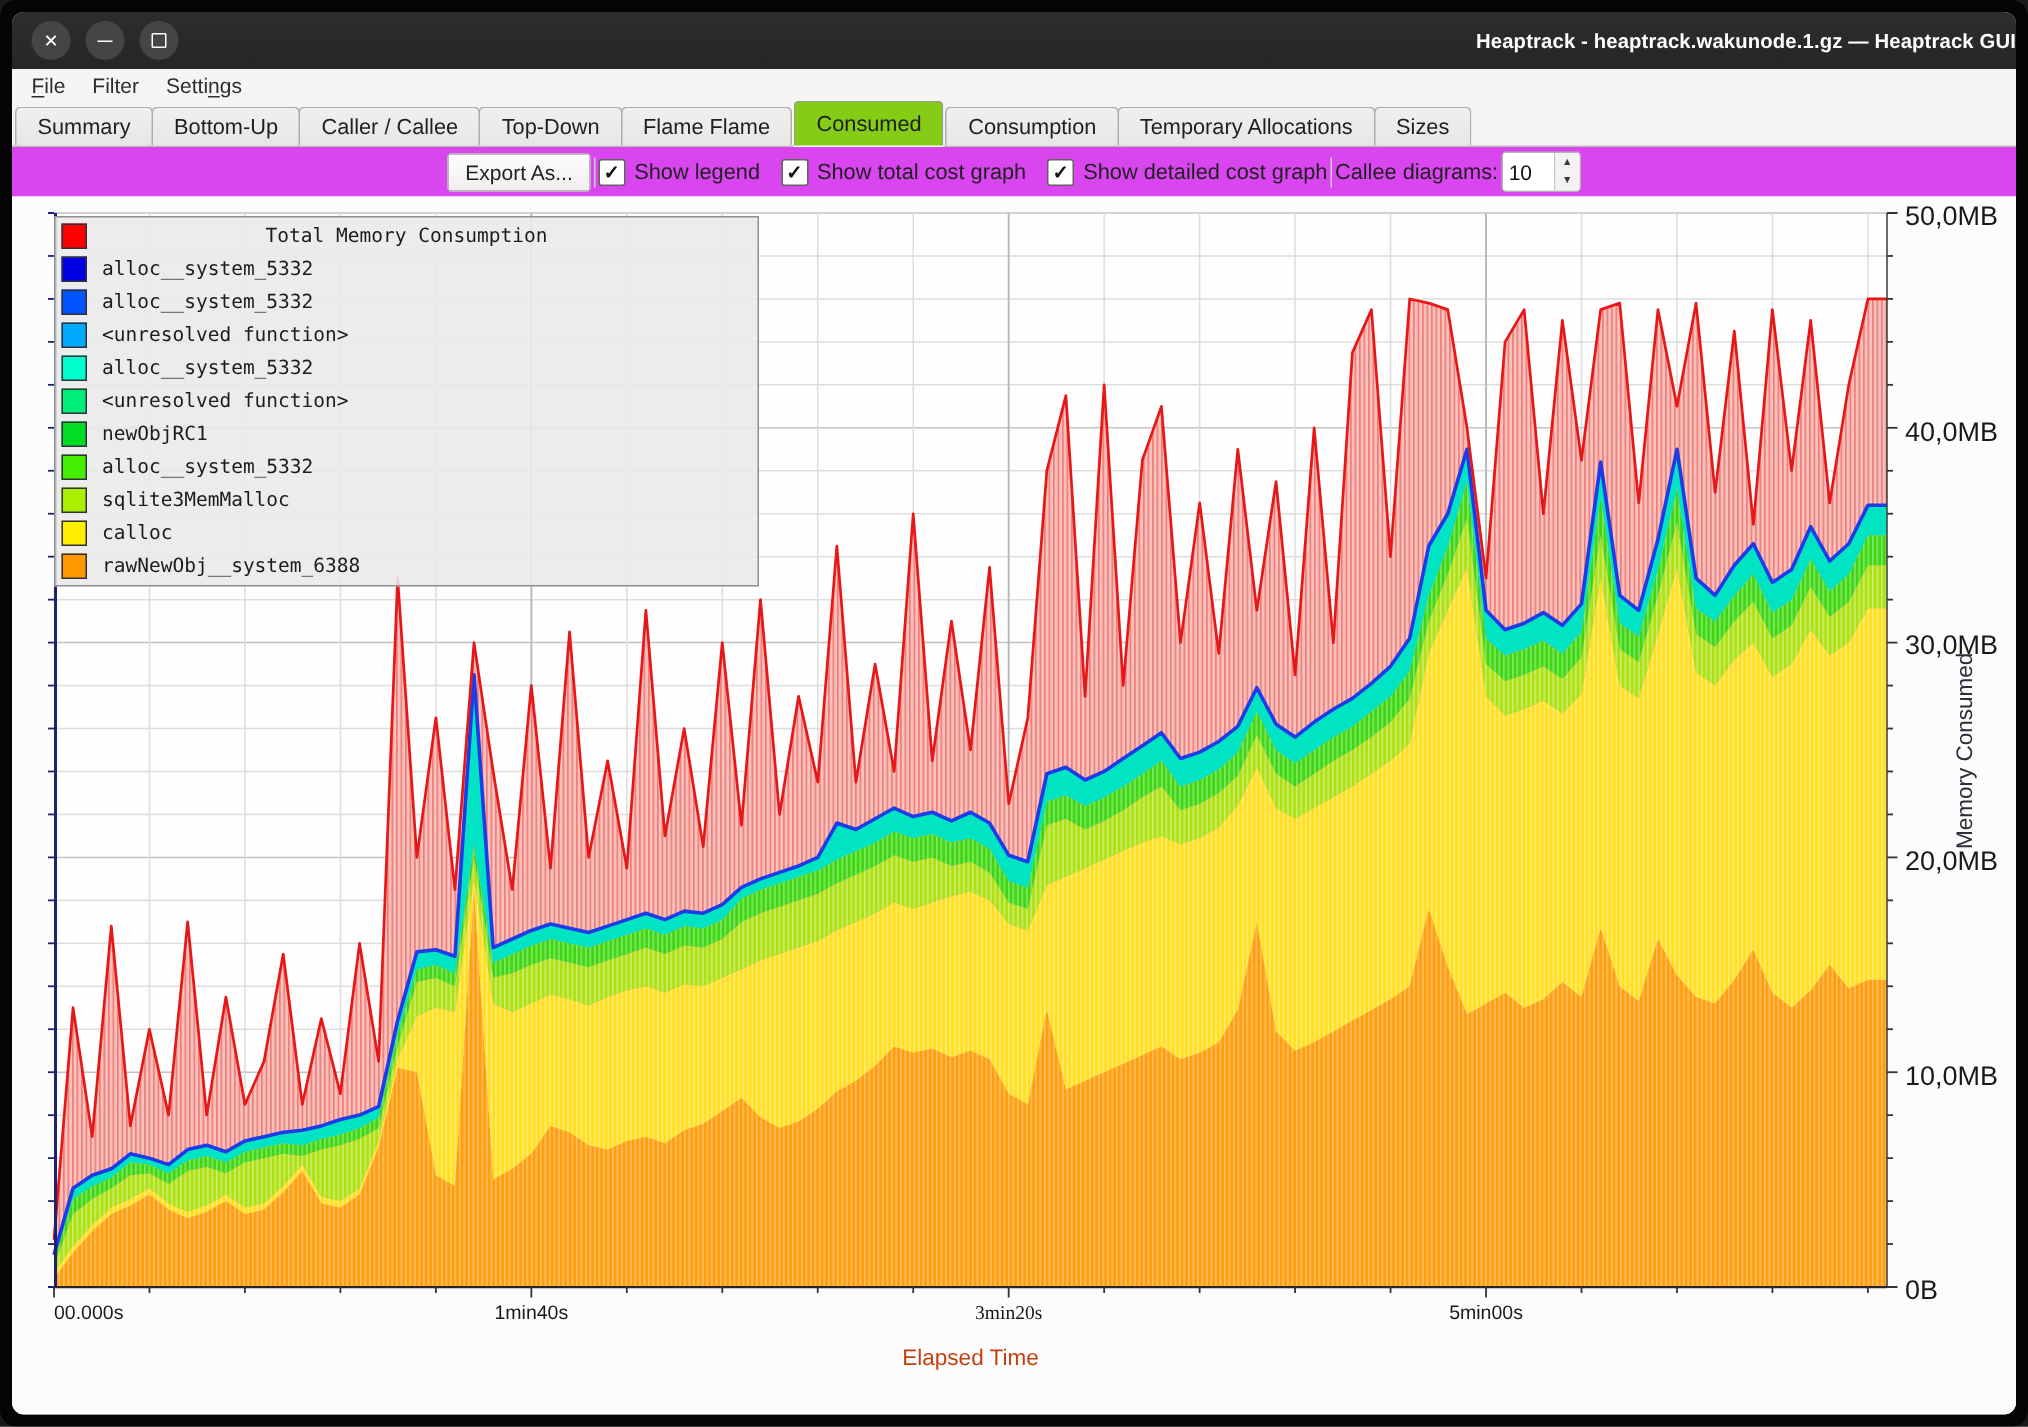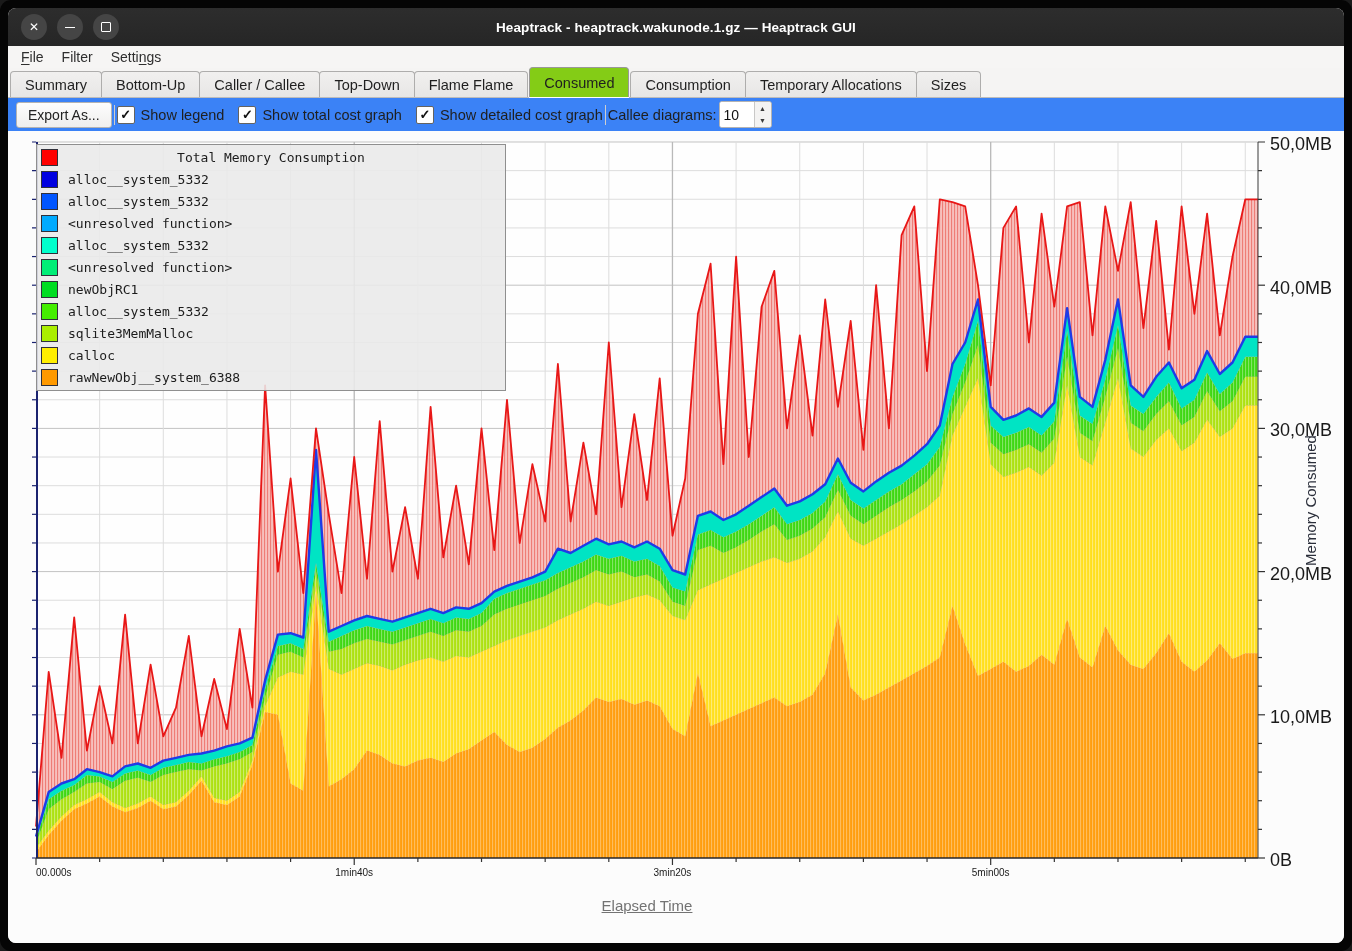--- a/index.html
+++ b/index.html
@@ -10,39 +10,39 @@
        border-radius:8px;overflow:hidden;display:flex;flex-direction:column;}
 
   
   .titlebar{height:38px;background:linear-gradient(#2d2d2d,#262626);position:relative;
             display:flex;align-items:center;flex:0 0 auto;}
   .winbtns{display:flex;gap:10px;padding-left:13px;position:absolute;left:0;top:0;bottom:0;align-items:center;}
   .wbtn{width:26px;height:26px;border-radius:50%;background:#454545;color:#fff;display:flex;
         align-items:center;justify-content:center;font-size:12px;line-height:1;cursor:default;}
   .wbtn .sq{width:8px;height:8px;border:1.4px solid #fff;border-radius:1px;display:block;}
   .wbtn .dash{width:10px;height:0;border-top:1.6px solid #fff;display:block;}
-  .title{flex:1;text-align:center;color:#ffffff;font-weight:bold;font-size:13.5px;letter-spacing:.1px;}
+  .title{flex:1;text-align:right;color:#ffffff;font-weight:bold;font-size:13.5px;letter-spacing:.1px;}
 
   
   .menubar{height:22px;background:#f6f5f4;display:flex;align-items:center;padding-left:4px;flex:0 0 auto;}
   .menu-item{padding:0 9px;font-size:14px;color:#2e2e2e;height:22px;display:flex;align-items:center;}
   .menu-item u{text-decoration:underline;text-underline-offset:2px;}
 
   
   .tabbar{height:29px;background:#f5f4f3;display:flex;align-items:flex-end;padding-left:2px;
           border-bottom:1px solid #bdbcbb;flex:0 0 auto;position:relative;}
   .tab{height:25px;display:flex;align-items:center;padding:0 14px;font-size:14.5px;color:#1f1f1f;
        background:linear-gradient(#f1f0ef,#e7e6e5);border:1px solid #aeadac;border-bottom:none;
        border-radius:4px 4px 0 0;margin-right:-1px;position:relative;}
   .tab.active{height:29px;background:#84cc16;z-index:2;border-color:#999897;
               box-shadow:0 1px 0 #fdfdfd; margin-left:2px;margin-right:1px;}
 
   
-  .toolbar{height:33px;background:#3b82f6;display:flex;align-items:center;gap:2px;
-           padding:0 8px;flex:0 0 auto;font-size:14.5px;color:#1f1f1f;}
+  .toolbar{height:33px;background:#d946ef;display:flex;align-items:center;gap:2px;
+           padding:0 8px;flex:0 0 auto;font-size:14.5px;color:#1f1f1f;justify-content:center;}
   .btn{height:26px;padding:0 11px;border:1px solid #b4b3b2;border-radius:3px;
        background:linear-gradient(#fdfdfd,#f0efee);font-size:14px;color:#222;display:flex;align-items:center;}
   .vsep{width:1px;height:20px;background:#cfcecd;}
   .check{display:flex;align-items:center;gap:6px;}
   .cb{width:16px;height:16px;border:1px solid #646361;border-radius:2px;background:#fff;
       display:flex;align-items:center;justify-content:center;font-size:13px;font-weight:bold;color:#111;line-height:1;}
   .spin{display:flex;align-items:stretch;height:25px;border:1px solid #b4b3b2;border-radius:3px;background:#fff;overflow:hidden;}
   .spin input{width:26px;border:none;outline:none;font-size:14px;padding:0 4px;color:#111;
               font-family:"Liberation Sans",sans-serif;background:#fff;}
   .spin .arrows{display:flex;flex-direction:column;border-left:1px solid #c9c8c7;width:16px;}
@@ -54,23 +54,23 @@
 
   .legend{position:absolute;left:28px;top:13px;width:470px;height:247px;
           background:rgba(233,233,233,0.88);border:1px solid #8f8f8f;box-sizing:border-box;
           font-family:"DejaVu Sans Mono","Liberation Mono",monospace;font-size:13px;color:#1c1c1c;
           display:flex;flex-direction:column;justify-content:space-around;padding:2px 0;}
   .lrow{display:flex;align-items:center;height:20px;padding-left:4px;position:relative;}
   .lsw{width:17px;height:17px;border:1.4px solid #30303a;box-sizing:border-box;flex:0 0 auto;}
   .llab{margin-left:10px;white-space:pre;}
   .lrow.ltitle .llab{position:absolute;left:0;right:0;text-align:center;margin-left:0;}
 
-  .xticklab{position:absolute;top:736px;font-size:10px;color:#191919;white-space:nowrap;}
+  .xticklab{position:absolute;top:736px;font-size:13px;color:#191919;white-space:nowrap;}
   .yticklab{position:absolute;font-size:18px;color:#191919;white-space:nowrap;}
-  .xaxis-title{position:absolute;top:766px;font-size:15px;color:#737373;transform:translateX(-50%);text-decoration:underline;}
+  .xaxis-title{position:absolute;top:766px;font-size:15px;color:#c2410c;transform:translateX(-50%);}
   .yaxis-title{position:absolute;font-size:15px;color:#2a2e3a;transform:rotate(-90deg);transform-origin:center;white-space:nowrap;}
 </style>
 </head>
 <body>
 
 <div id="frame">
   <div id="win">
 
     <div class="titlebar">
       <div class="winbtns">
@@ -326,21 +326,21 @@
             <span class="llab">calloc</span>
           </div>
           <div class="lrow">
             <span class="lsw" style="background: rgb(255, 153, 0);"></span>
             <span class="llab">rawNewObj__system_6388</span>
           </div>
         </div>
       <div id="axislabels">
           <div class="xticklab" style="left: 28px;">00.000s</div>
           <div class="xticklab" style="left: 346.229px; transform: translateX(-50%);">1min40s</div>
-          <div class="xticklab" style="left: 664.458px; transform: translateX(-50%);">3min20s</div>
+          <div class="xticklab" style="left: 664.458px; transform: translateX(-50%); font-family: Liberation Serif, serif;">3min20s</div>
           <div class="xticklab" style="left: 982.688px; transform: translateX(-50%);">5min00s</div>
           <div class="yticklab" style="left: 1262px; top: 719px;">0B</div>
           <div class="yticklab" style="left: 1262px; top: 575.8px;">10,0MB</div>
           <div class="yticklab" style="left: 1262px; top: 432.6px;">20,0MB</div>
           <div class="yticklab" style="left: 1262px; top: 289.4px; text-align: center;">30,0MB</div>
           <div class="yticklab" style="left: 1262px; top: 147px;">40,0MB</div>
           <div class="yticklab" style="left: 1262px; top: 3px;">50,0MB</div>
         </div>
       <div class="xaxis-title" style="left:639px;">Elapsed Time</div>
       <div class="yaxis-title" style="right:-36px;top:361px;width:140px;text-align:center;">Memory Consumed</div>

